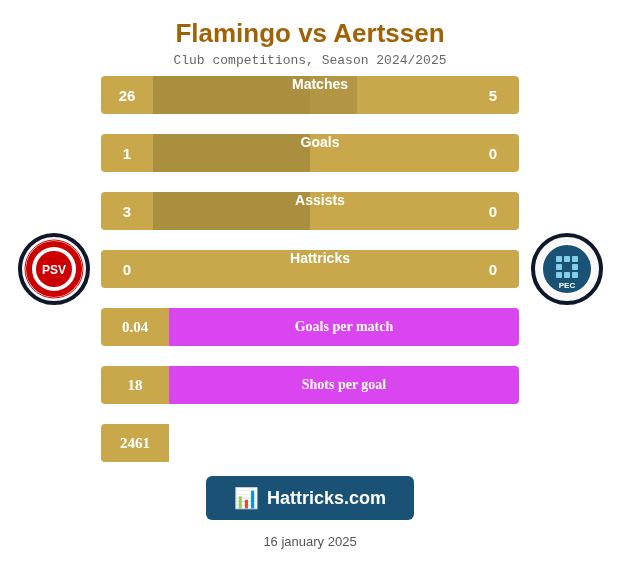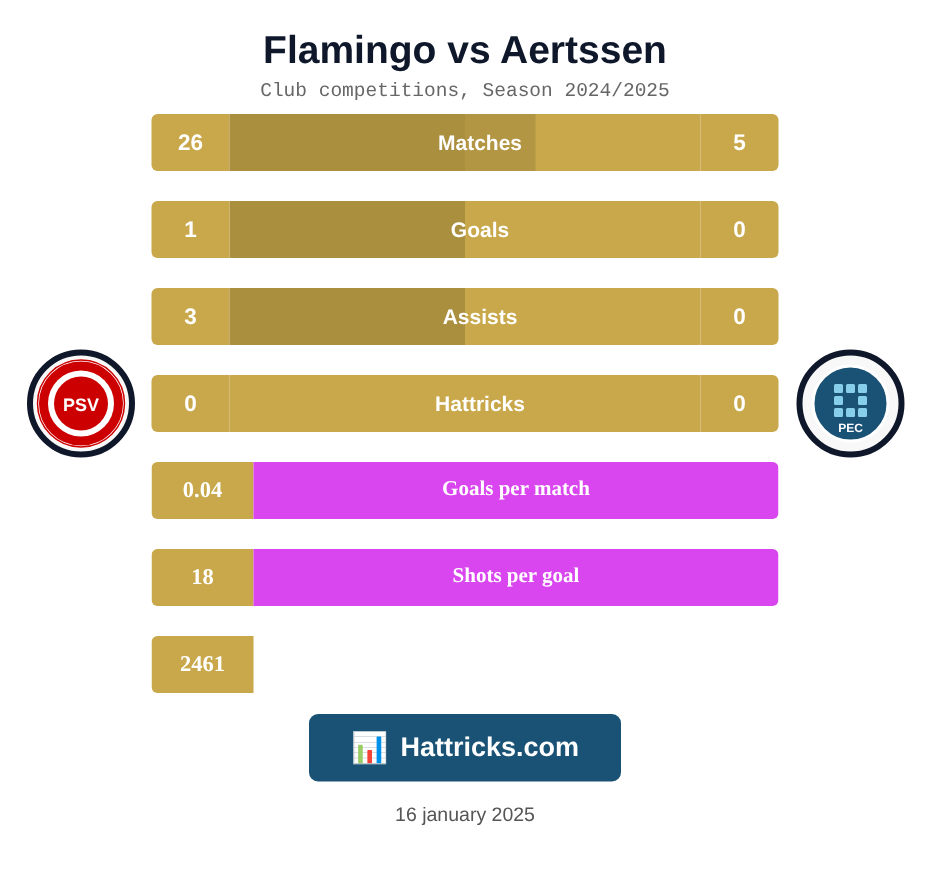--- a/index.html
+++ b/index.html
@@ -14,21 +14,21 @@
     }
 
     .header {
       text-align: center;
       padding: 18px 10px 8px;
     }
 
     .title {
       font-size: 26px;
       font-weight: bold;
-      color: #0f172a;
+      color: #a16207;
     }
 
     .subtitle {
       font-size: 13px;
       color: #666;
       margin-top: 4px;
       font-family: Liberation Mono, monospace;
     }
 
     .logo-circle {
@@ -125,21 +125,20 @@
       align-items: center;
       justify-content: center;
       border-radius: 4px 0 0 4px;
       flex-shrink: 0;
     }
 
     .ts-center {
       flex: 1;
       background: #c8a84b;
       display: flex;
-      align-items: center;
       justify-content: center;
       position: relative;
       overflow: hidden;
       padding-left: 20px;
     }
 
     .ts-center-label {
       color: #fff;
       font-size: 14px;
       font-weight: bold;

